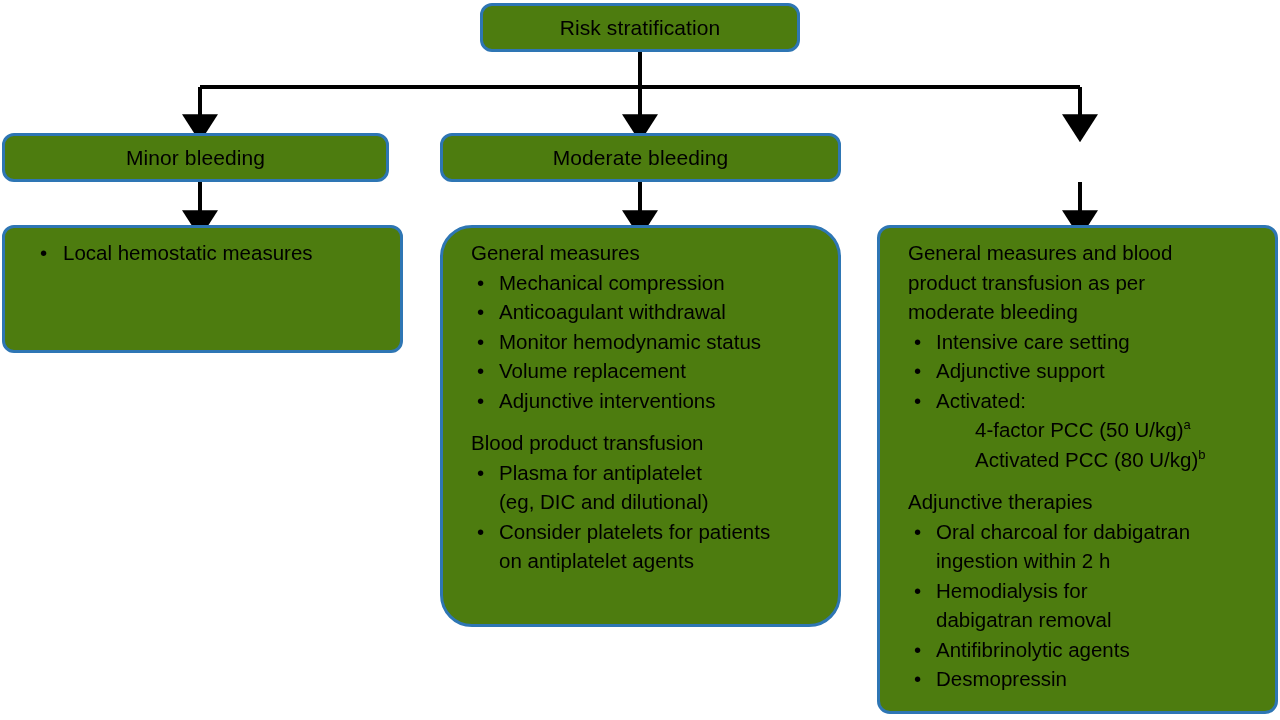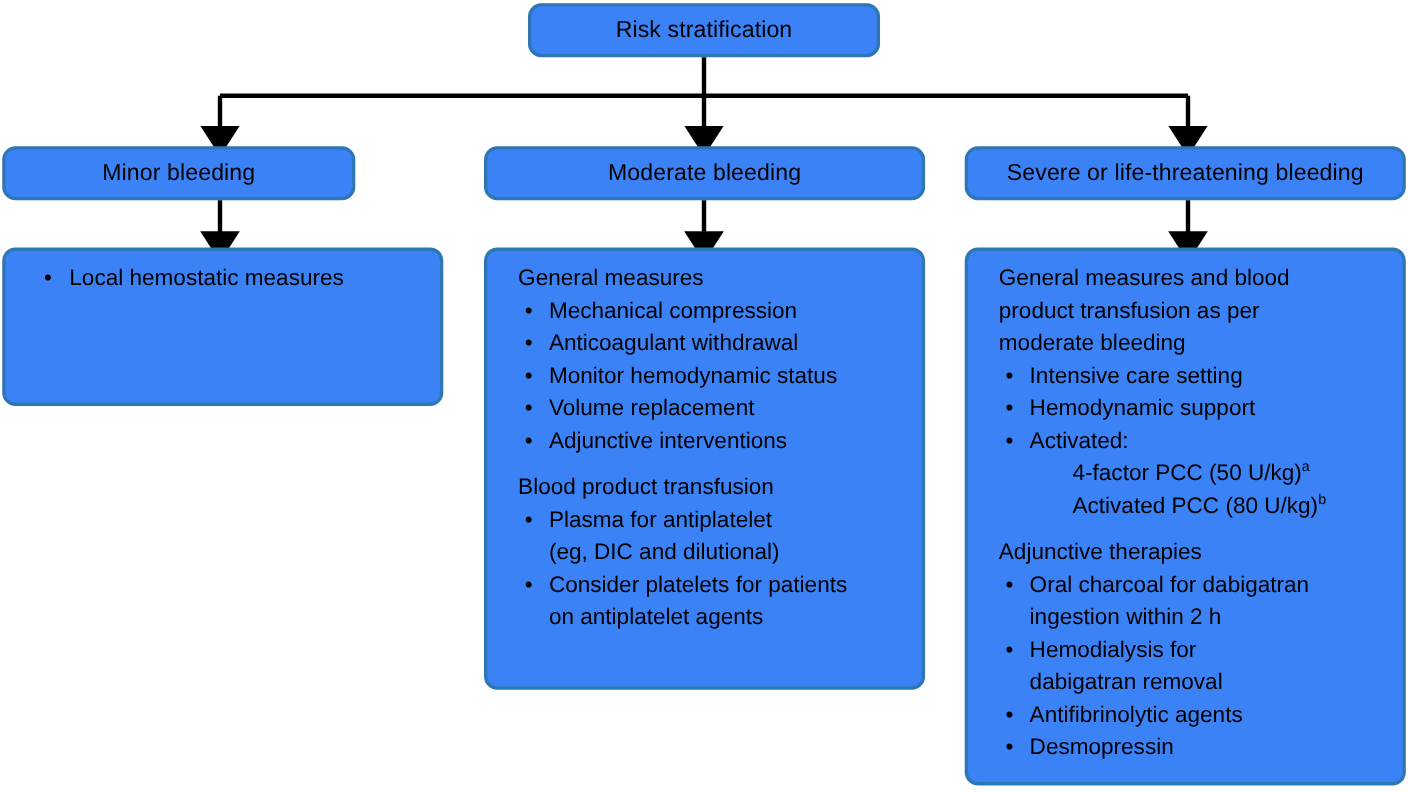--- a/index.html
+++ b/index.html
@@ -29,21 +29,21 @@
     width: 1280px; height: 720px;
     pointer-events: none;
   }
 
   
   .box {
     position: absolute;
     box-sizing: border-box;
     border: 3px solid #2e76b4;
     border-radius: 12px;
-    background: #3b82f6;
+    background: #4d7c0f;
   }
 
   .title-box {
     display: flex;
     align-items: center;
     justify-content: center;
     font-size: 21px;
     letter-spacing: 0.1px;
   }
 
@@ -137,64 +137,61 @@
 
     <path d="M200,182 L200,215" stroke="#000000" stroke-width="4" fill="none" marker-end="url(#arrowhead)"></path>
     <path d="M640,182 L640,215" stroke="#000000" stroke-width="4" fill="none" marker-end="url(#arrowhead)"></path>
     <path d="M1080,182 L1080,215" stroke="#000000" stroke-width="4" fill="none" marker-end="url(#arrowhead)"></path>
   </svg>
 
   <div class="box title-box" style="left:480px; top:3px; width:320px; height:49px;">
     <span>Risk stratification</span>
   </div>
 
-  <div class="box label-box" style="left:2px; top:133px; width:321px; height:49px;">
+  <div class="box label-box" style="left:2px; top:133px; width:387px; height:49px;">
     <span>Minor bleeding</span>
   </div>
 
   <div class="box label-box" style="left:440px; top:133px; width:401px; height:49px;">
     <span>Moderate bleeding</span>
   </div>
 
-  <div class="box label-box" style="left:877px; top:133px; width:401px; height:49px;">
-    <span>Severe or life-threatening bleeding</span>
-  </div>
-
-  <div class="box content-box col-minor" style="left:2px; top:225px; width:401px; height:144px;">
+
+  <div class="box content-box col-minor" style="left:2px; top:225px; width:401px; height:128px;">
       <ul class="bullets">
         <li>Local hemostatic measures</li>
       </ul>
     </div>
 
-  <div class="box content-box col-moderate" style="left:440px; top:225px; width:401px; height:402px;">
+  <div class="box content-box col-moderate" style="left:440px; top:225px; width:401px; height:402px;border-radius:32px;">
       <div class="section-head">General measures</div>
       <ul class="bullets">
         <li>Mechanical compression</li>
         <li>Anticoagulant withdrawal</li>
         <li>Monitor hemodynamic status</li>
         <li>Volume replacement</li>
         <li>Adjunctive interventions</li>
       </ul>
       <div class="spacer"></div>
       <div class="section-head">Blood product transfusion</div>
       <ul class="bullets">
         <li>Plasma for antiplatelet
 (eg, DIC and dilutional)</li>
         <li>Consider platelets for patients
 on antiplatelet agents</li>
       </ul>
     </div>
 
-  <div class="box content-box col-severe" style="left:877px; top:225px; width:401px; height:489px;">
+  <div class="box content-box col-severe" style="left:877px; top:225px; width:401px; height:489px;border-radius:13px;">
       <div class="section-head">General measures and blood
 product transfusion as per
 moderate bleeding</div>
       <ul class="bullets">
         <li>Intensive care setting</li>
-        <li>Hemodynamic support</li>
+        <li>Adjunctive support</li>
         <li>Activated:</li>
       </ul>
       <div class="subline">4-factor PCC (50 U/kg)<sup>a</sup></div>
       <div class="subline">Activated PCC (80 U/kg)<sup>b</sup></div>
       <div class="spacer"></div>
       <div class="section-head">Adjunctive therapies</div>
       <ul class="bullets">
         <li>Oral charcoal for dabigatran
 ingestion within 2 h</li>
         <li>Hemodialysis for

